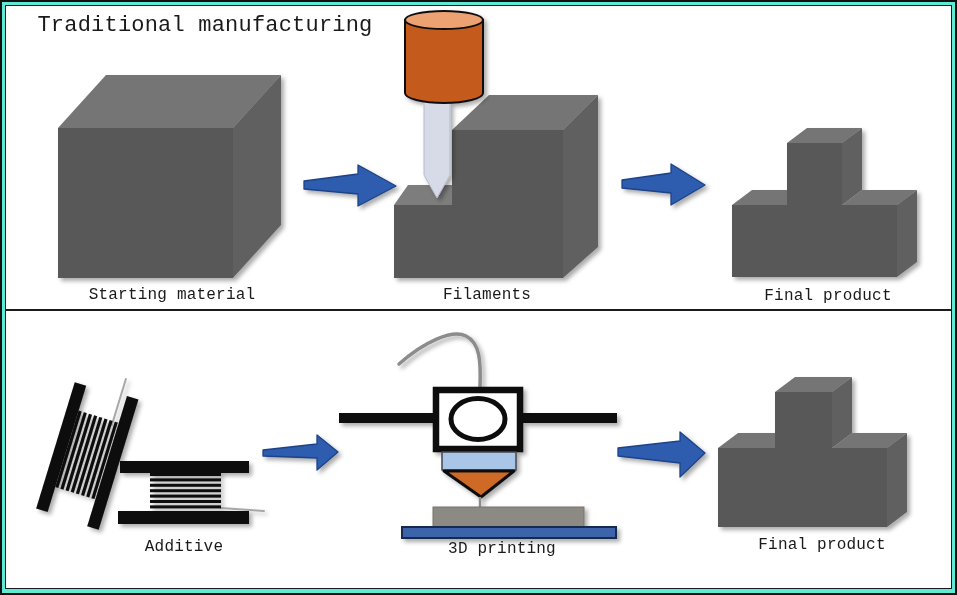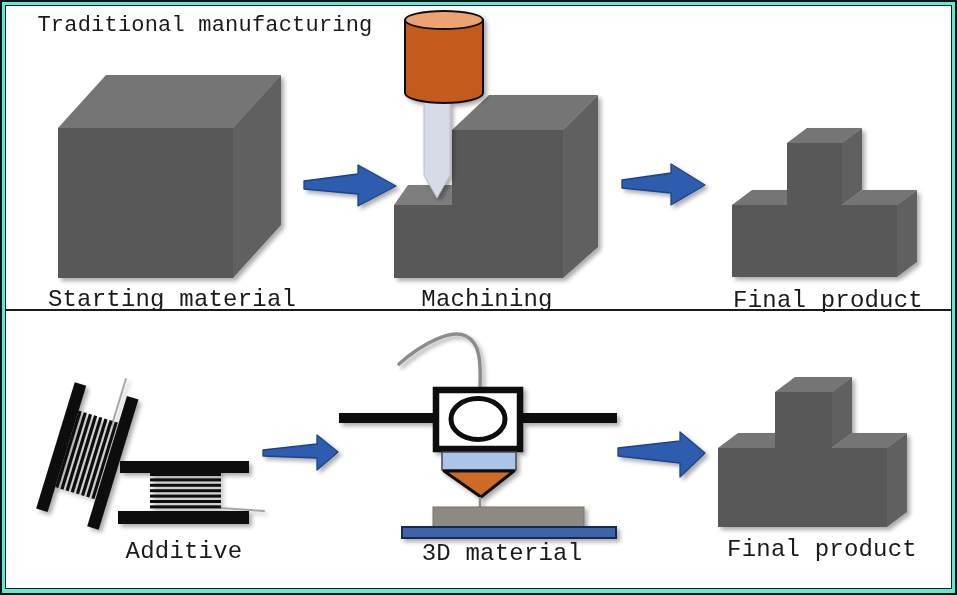--- a/index.html
+++ b/index.html
@@ -7,21 +7,21 @@
     position:relative;width:957px;height:595px;background:#5eead4;
     font-family:Liberation Mono, monospace;overflow:hidden;
   }
   .outer-border{position:absolute;inset:0;border:2.5px solid #111;pointer-events:none;z-index:5;}
   .panel{position:absolute;border:1.5px solid var(--panel_border,#1a1a1a);background:#fff;box-sizing:border-box;}
   #panel-top{left:5px;top:5px;width:947px;height:305px;}
   #panel-bottom{left:5px;top:310px;width:947px;height:279px;}
   svg.overlay{position:absolute;left:0;top:0;z-index:2;}
   .lbl{
     position:absolute;transform:translateX(-50%);white-space:nowrap;
-    font-size:24px;color:var(--text,#1a1a1a);z-index:3;letter-spacing:.2px;
+    font-size:16px;color:var(--text,#1a1a1a);z-index:3;letter-spacing:.2px;
   }
   .title{font-size:22px;}
   
   .ff{fill:var(--cube_front);}
   .ft{fill:var(--cube_top);}
   .fr{fill:var(--cube_right);}
   .floor{fill:var(--step_floor);}
   .arrow{fill:var(--arrow_blue);stroke:var(--arrow_outline);stroke-width:1.3;stroke-linejoin:round;}
   .blk{fill:var(--spool_black);}
   .strand{stroke:var(--wire_gray);stroke-width:2;stroke-linecap:round;fill:none;opacity:.75;}
@@ -133,21 +133,21 @@
       <polygon class="ft" points="775,392 795,377 852,377 832,392"></polygon>
       <polygon class="fr" points="832,392 852,377 852,433 832,448"></polygon>
       <polygon class="ft" points="832,448 852,433 907,433 887,448"></polygon>
       <polygon class="fr" points="887,448 907,433 907,512 887,527"></polygon>
       <polygon class="ff" points="718,448 775,448 775,392 832,392 832,448 887,448 887,527 718,527"></polygon>
     </g>
   </svg>
 
   <div class="lbl title" style="left:205px;top:13px;">Traditional manufacturing</div>
   <div class="lbl" style="left:172px;top:286px;">Starting material</div>
-  <div class="lbl" style="left:487px;top:286px;">Machining</div>
+  <div class="lbl" style="left:487px;top:286px;">Filaments</div>
   <div class="lbl" style="left:828px;top:287px;">Final product</div>
 
   <div class="lbl" style="left:184px;top:538px;">Additive</div>
-  <div class="lbl" style="left:502px;top:540px;">3D material</div>
+  <div class="lbl" style="left:502px;top:540px;">3D printing</div>
   <div class="lbl" style="left:822px;top:536px;">Final product</div>
 
   <div class="outer-border"></div>
 </div>
 
 </body></html>

